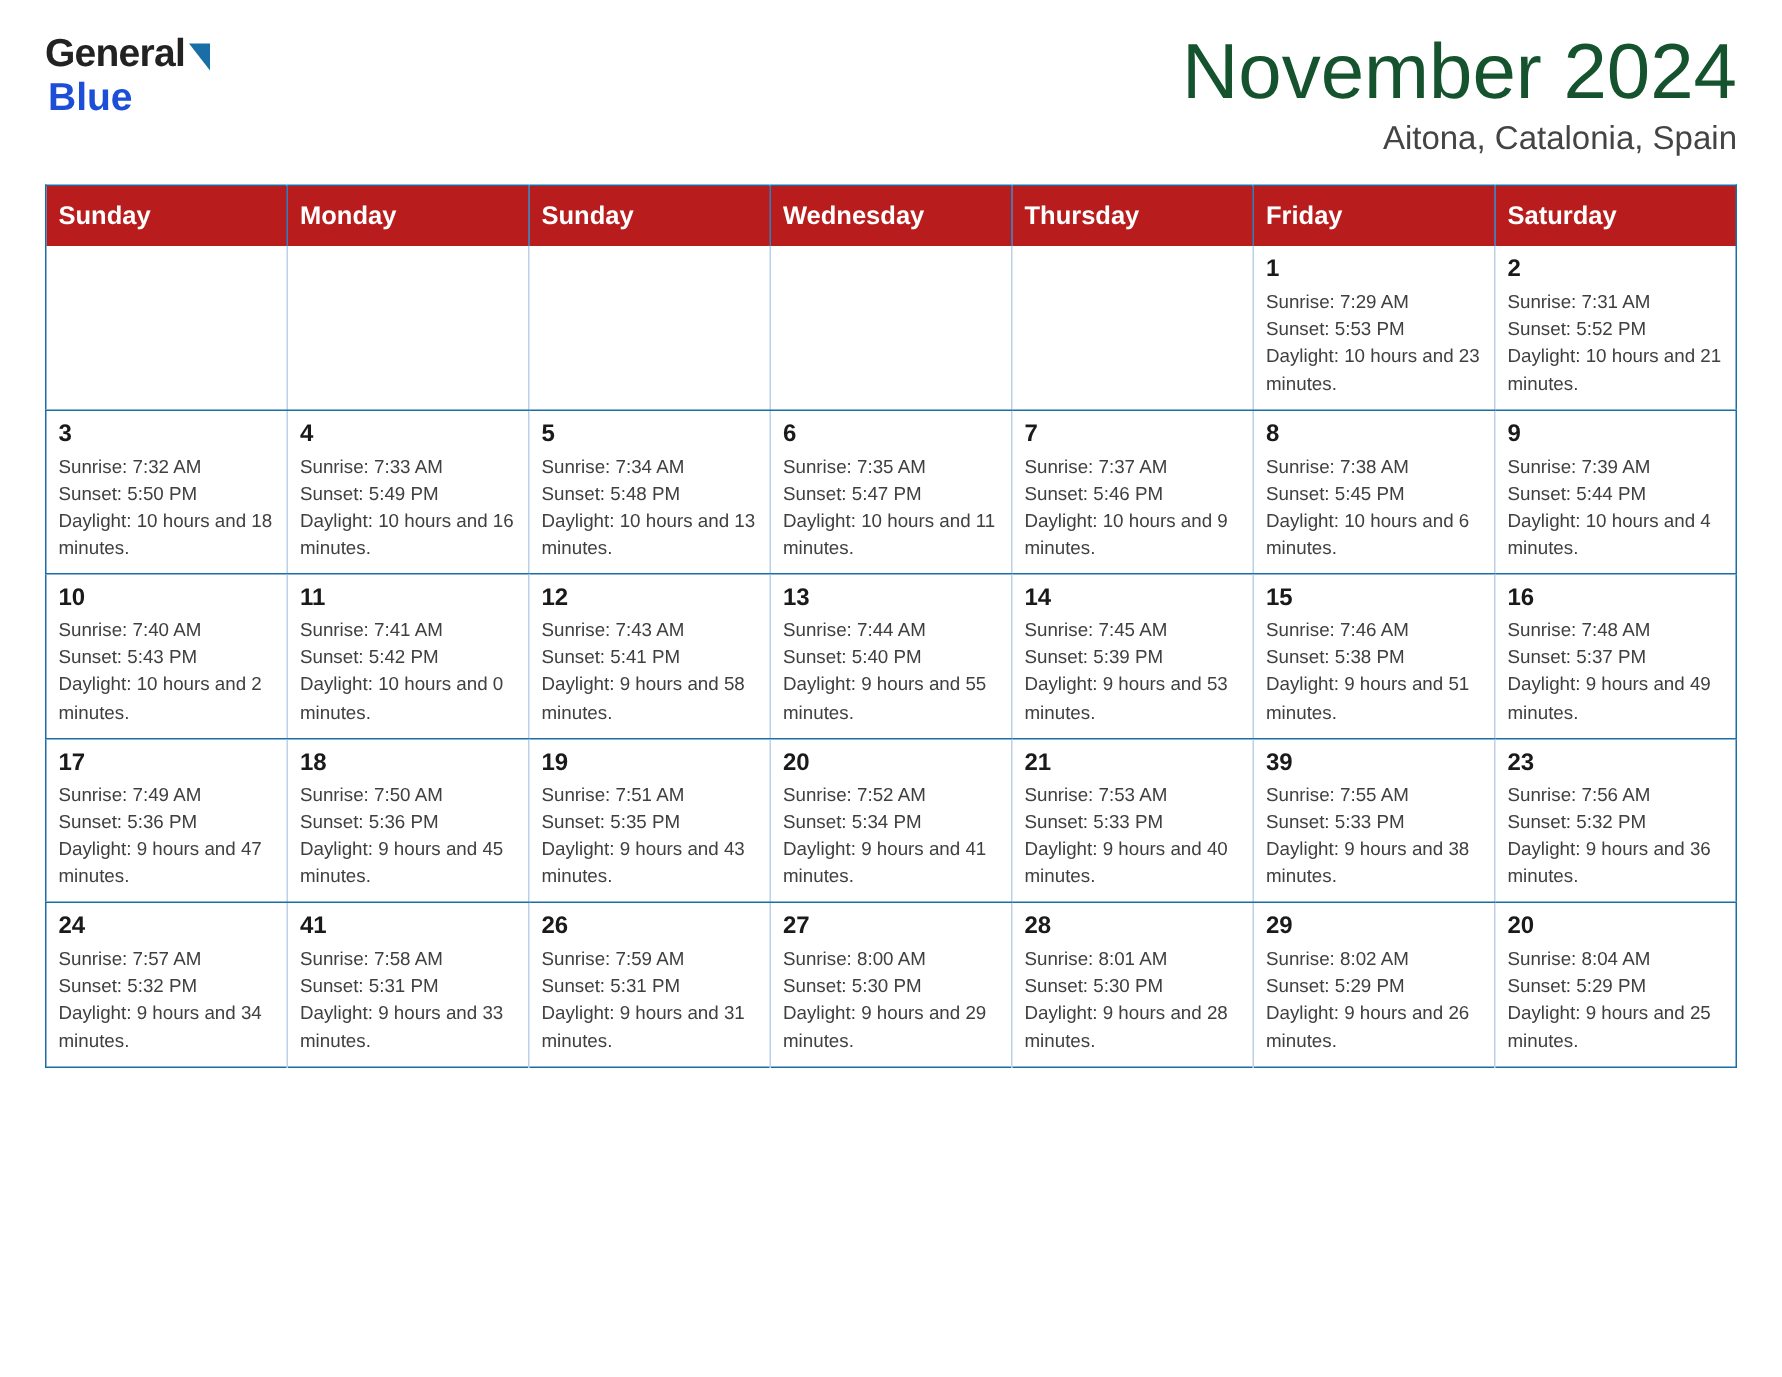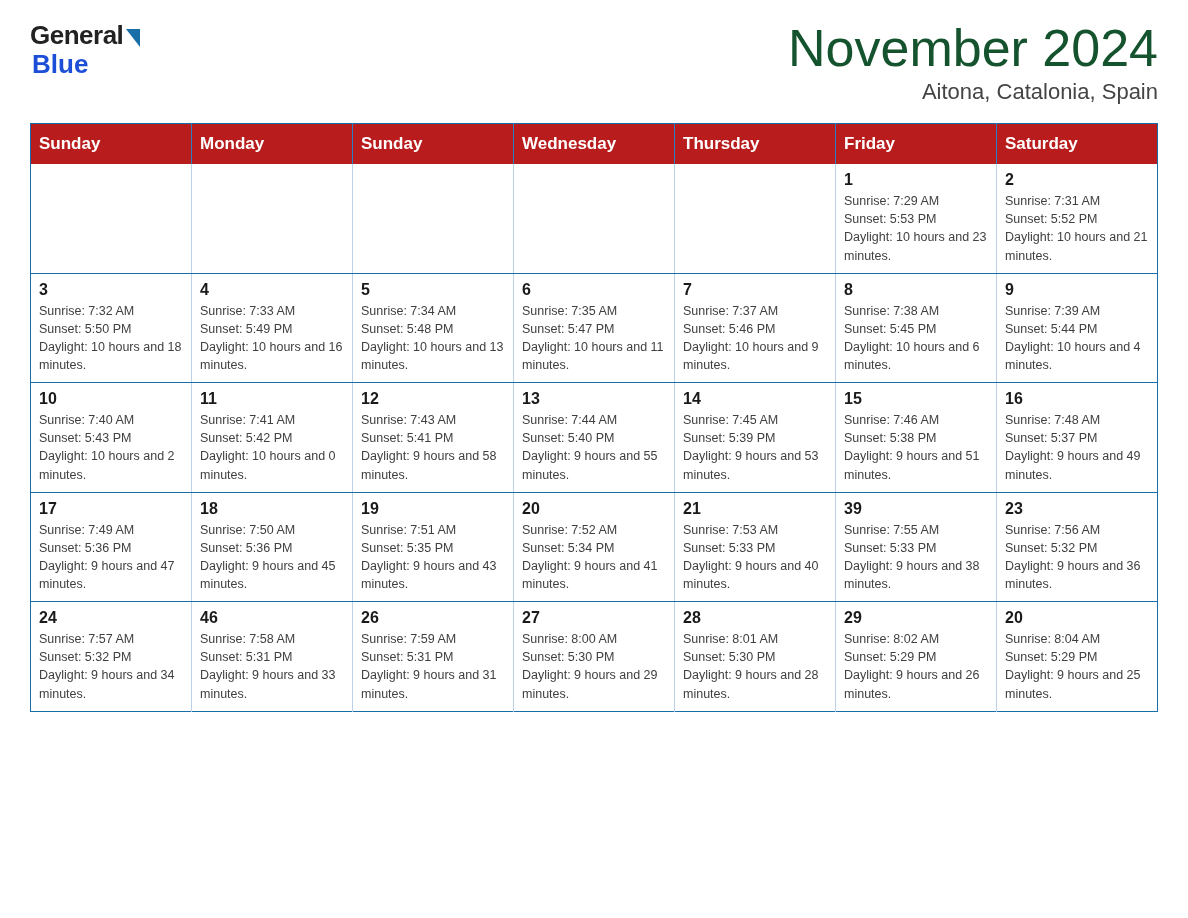--- a/index.html
+++ b/index.html
@@ -242,21 +242,21 @@
           <span class="day-number">23</span>
           <div class="day-info">Sunrise: 7:56 AM<br>Sunset: 5:32 PM<br>Daylight: 9 hours and 36 minutes.</div>
         </td>
       </tr>
       <tr>
         <td>
           <span class="day-number">24</span>
           <div class="day-info">Sunrise: 7:57 AM<br>Sunset: 5:32 PM<br>Daylight: 9 hours and 34 minutes.</div>
         </td>
         <td>
-          <span class="day-number">46</span>
+          <span class="day-number">41</span>
           <div class="day-info">Sunrise: 7:58 AM<br>Sunset: 5:31 PM<br>Daylight: 9 hours and 33 minutes.</div>
         </td>
         <td>
           <span class="day-number">26</span>
           <div class="day-info">Sunrise: 7:59 AM<br>Sunset: 5:31 PM<br>Daylight: 9 hours and 31 minutes.</div>
         </td>
         <td>
           <span class="day-number">27</span>
           <div class="day-info">Sunrise: 8:00 AM<br>Sunset: 5:30 PM<br>Daylight: 9 hours and 29 minutes.</div>
         </td>

